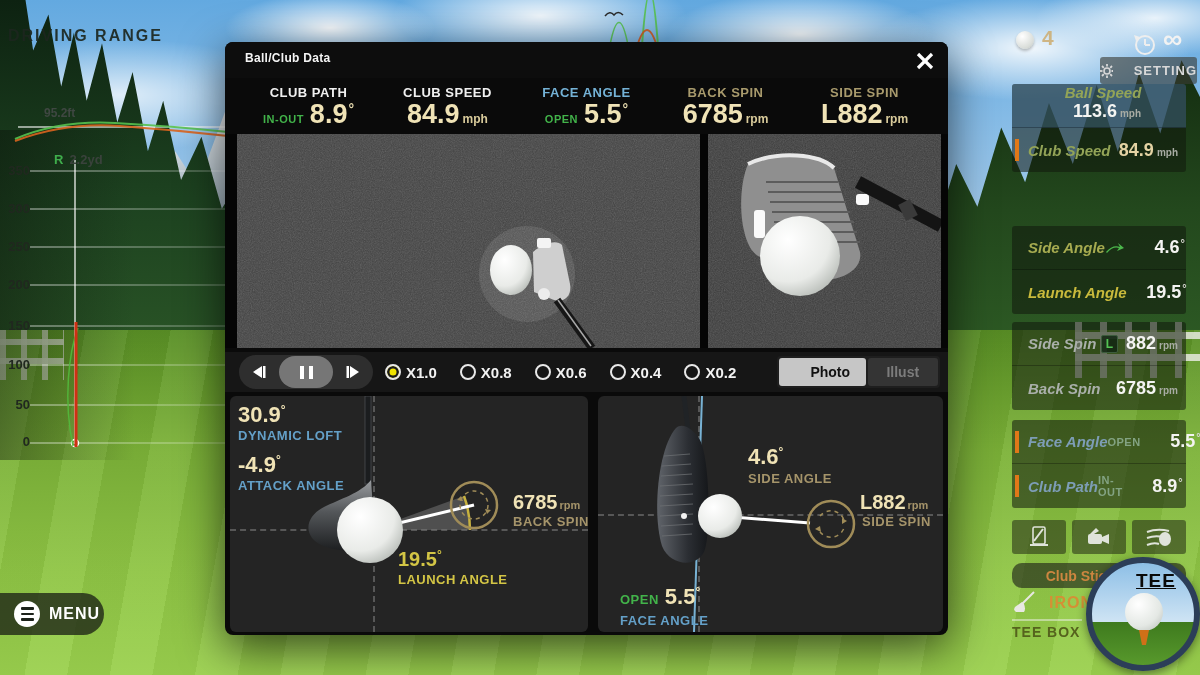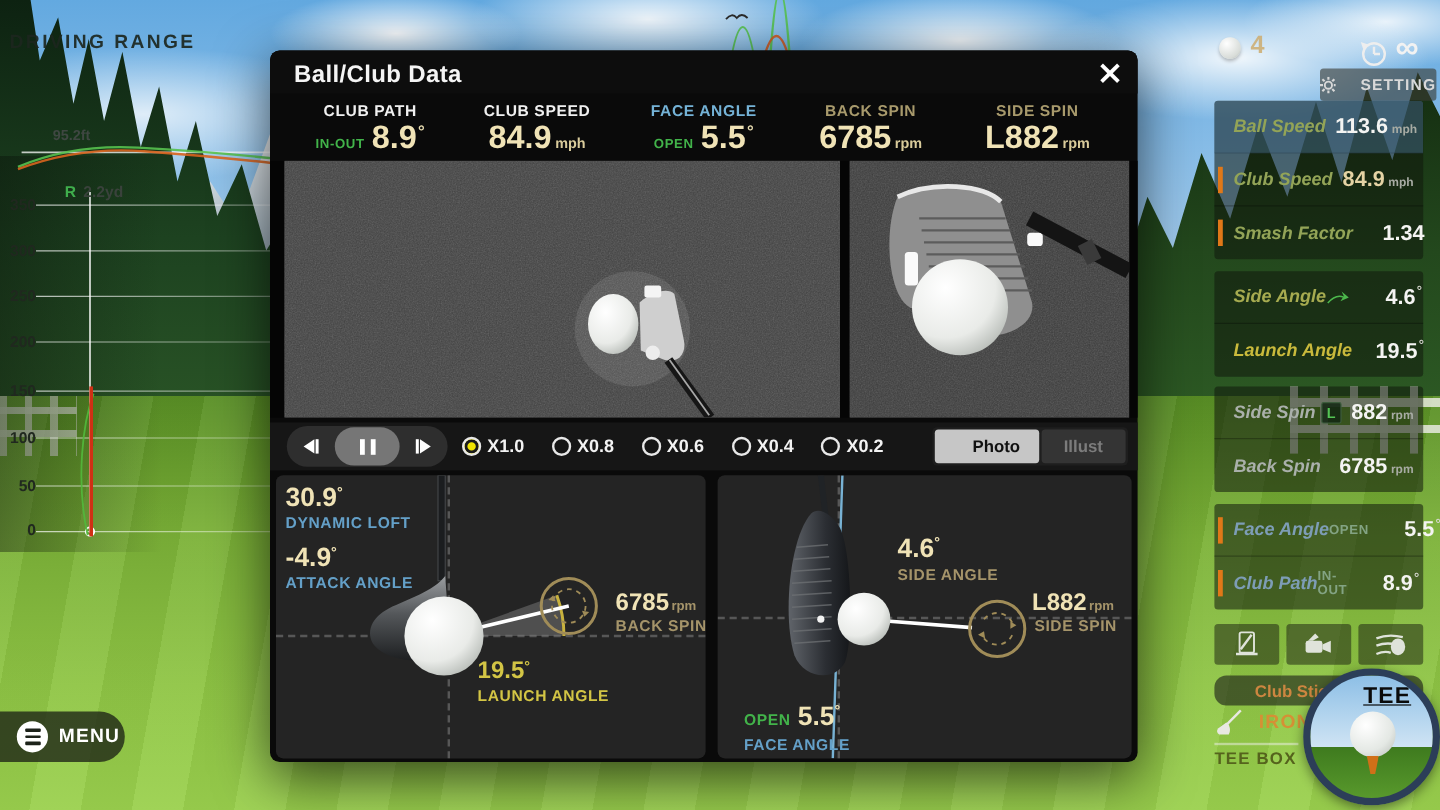--- a/index.html
+++ b/index.html
@@ -70,21 +70,21 @@
   .inf{position:absolute;left:1163px;top:24px;z-index:10;font-size:27px;font-weight:bold;color:#f2f2f2;}
   .setting-btn{position:absolute;left:1100px;top:57px;z-index:20;width:97px;height:27px;
     background:rgba(58,60,54,.62);border-radius:3px;display:flex;align-items:center;justify-content:center;
     gap:21px;color:#d8d8d8;font-size:13px;font-weight:bold;letter-spacing:1px;cursor:pointer;}
 
   
   .sgroup{position:absolute;left:1012px;width:174px;z-index:20;background:rgba(16,24,12,.55);border-radius:3px;}
   .srow{position:relative;height:44px;display:flex;align-items:center;padding:0 8px 0 16px;
     border-bottom:1px solid rgba(0,0,0,.28);cursor:pointer;}
   .srow:last-child{border-bottom:none;}
-  .srow.hl{background:rgba(62,96,120,.58);border-radius:3px 3px 0 0;}
+  .srow.hl{background:rgba(62,96,120,.58);border-radius:3px 3px 0 0;flex-direction:column;}
   .sbar{position:absolute;left:3px;top:11px;width:4px;height:22px;background:#e07818;}
   .slabel{font-style:italic;font-size:15px;font-weight:bold;white-space:nowrap;}
   .lc-olive{color:#93a457;} .lc-yolive{color:#a6ab50;} .lc-yellow{color:#c9ba3c;}
   .lc-gray{color:#aab0ab;} .lc-blue{color:#7d9db6;}
   .smid{margin-left:auto;display:flex;align-items:center;}
   .sprefix{font-size:11px;font-weight:bold;color:#83a383;letter-spacing:.5px;}
   .sbadge{display:inline-block;min-width:16px;padding:1px 4px;text-align:center;background:rgba(18,38,18,.85);
     border:1px solid #3c5c3c;color:#54c354;font-size:12px;font-weight:bold;border-radius:2px;}
   .svwrap{margin-left:8px;min-width:52px;text-align:right;white-space:nowrap;}
   .sval{font-size:18px;font-weight:bold;color:#f4f4f2;}
@@ -107,21 +107,21 @@
     background:radial-gradient(circle at 35% 30%, #fff, #e4e8e4 60%, #b4bab4);}
   .tee-circle .tc-tee{position:absolute;left:47px;top:67px;width:10px;height:15px;background:#d07018;
     clip-path:polygon(0 0,100% 0,70% 100%,30% 100%);}
   .tee-circle .tc-label{position:absolute;left:13px;top:7px;width:100%;text-align:center;
     font-size:19px;font-weight:900;color:#0a0a0a;letter-spacing:1px;text-decoration:underline;}
 
   
   .modal{position:absolute;left:225px;top:42px;width:723px;height:593px;z-index:50;background:#0a0a0a;
     border-radius:8px;box-shadow:0 12px 45px rgba(0,0,0,.65);}
   .m-header{position:absolute;left:0;top:0;width:100%;height:36px;background:#0d0d0d;border-radius:8px 8px 0 0;}
-  .m-title{position:absolute;left:20px;top:9px;font-size:20px;font-weight:bold;color:#f4f4f4;letter-spacing:.3px;}
+  .m-title{position:absolute;left:20px;top:9px;font-size:12px;font-weight:bold;color:#f4f4f4;letter-spacing:.3px;}
   .m-close{position:absolute;right:10px;top:6px;width:26px;height:26px;display:flex;align-items:center;justify-content:center;cursor:pointer;}
   .m-stats{position:absolute;left:0;top:36px;width:100%;height:56px;display:flex;padding:0 14px;}
   .stat{flex:1;display:flex;flex-direction:column;align-items:center;justify-content:center;}
   .stat-label{font-size:13px;font-weight:bold;letter-spacing:.5px;}
   .sl-white{color:#f0f0f0;} .sl-blue{color:#74b2d6;} .sl-tan{color:#a89a6c;}
   .stat-valrow{display:flex;align-items:baseline;margin-top:1px;}
   .stat-prefix{font-size:11px;font-weight:bold;color:#42b34a;margin-right:6px;letter-spacing:.5px;}
   .stat-val{font-size:27px;font-weight:bold;color:#f0e3b6;line-height:1;}
   .stat-unit{font-size:12px;font-weight:bold;color:#d9cb9b;margin-left:3px;}
   .stat-unit.deg{font-size:14px;align-self:flex-start;color:#e8dcb0;margin-left:1px;}
@@ -273,26 +273,20 @@
       <span class="slabel lc-olive">Ball Speed</span>
       <span class="smid"></span>
       <span class="svwrap"><span class="sval">113.6</span><span class="su">mph</span></span>
     </div>
     <div class="srow vc-cream">
       <span class="sbar"></span>
       <span class="slabel lc-olive">Club Speed</span>
       <span class="smid"></span>
       <span class="svwrap"><span class="sval">84.9</span><span class="su">mph</span></span>
     </div>
-    <div class="srow">
-      <span class="sbar"></span>
-      <span class="slabel lc-olive">Smash Factor</span>
-      <span class="smid"></span>
-      <span class="svwrap"><span class="sval">1.34</span></span>
-    </div>
   </div>
   <div class="sgroup" style="top:226px">
     <div class="srow">
       <span class="slabel lc-yolive">Side Angle</span>
       <span class="smid">
         <svg width="20" height="12">
             <path d="M 1 10 Q 8 2 15 5 L 13 1 L 19 6 L 12 9 L 14 6 Q 8 4 2 11 Z" fill="#4cb84c"></path>
           </svg>
       </span>
       <span class="svwrap"><span class="sval">4.6</span><span class="su deg">°</span></span>

